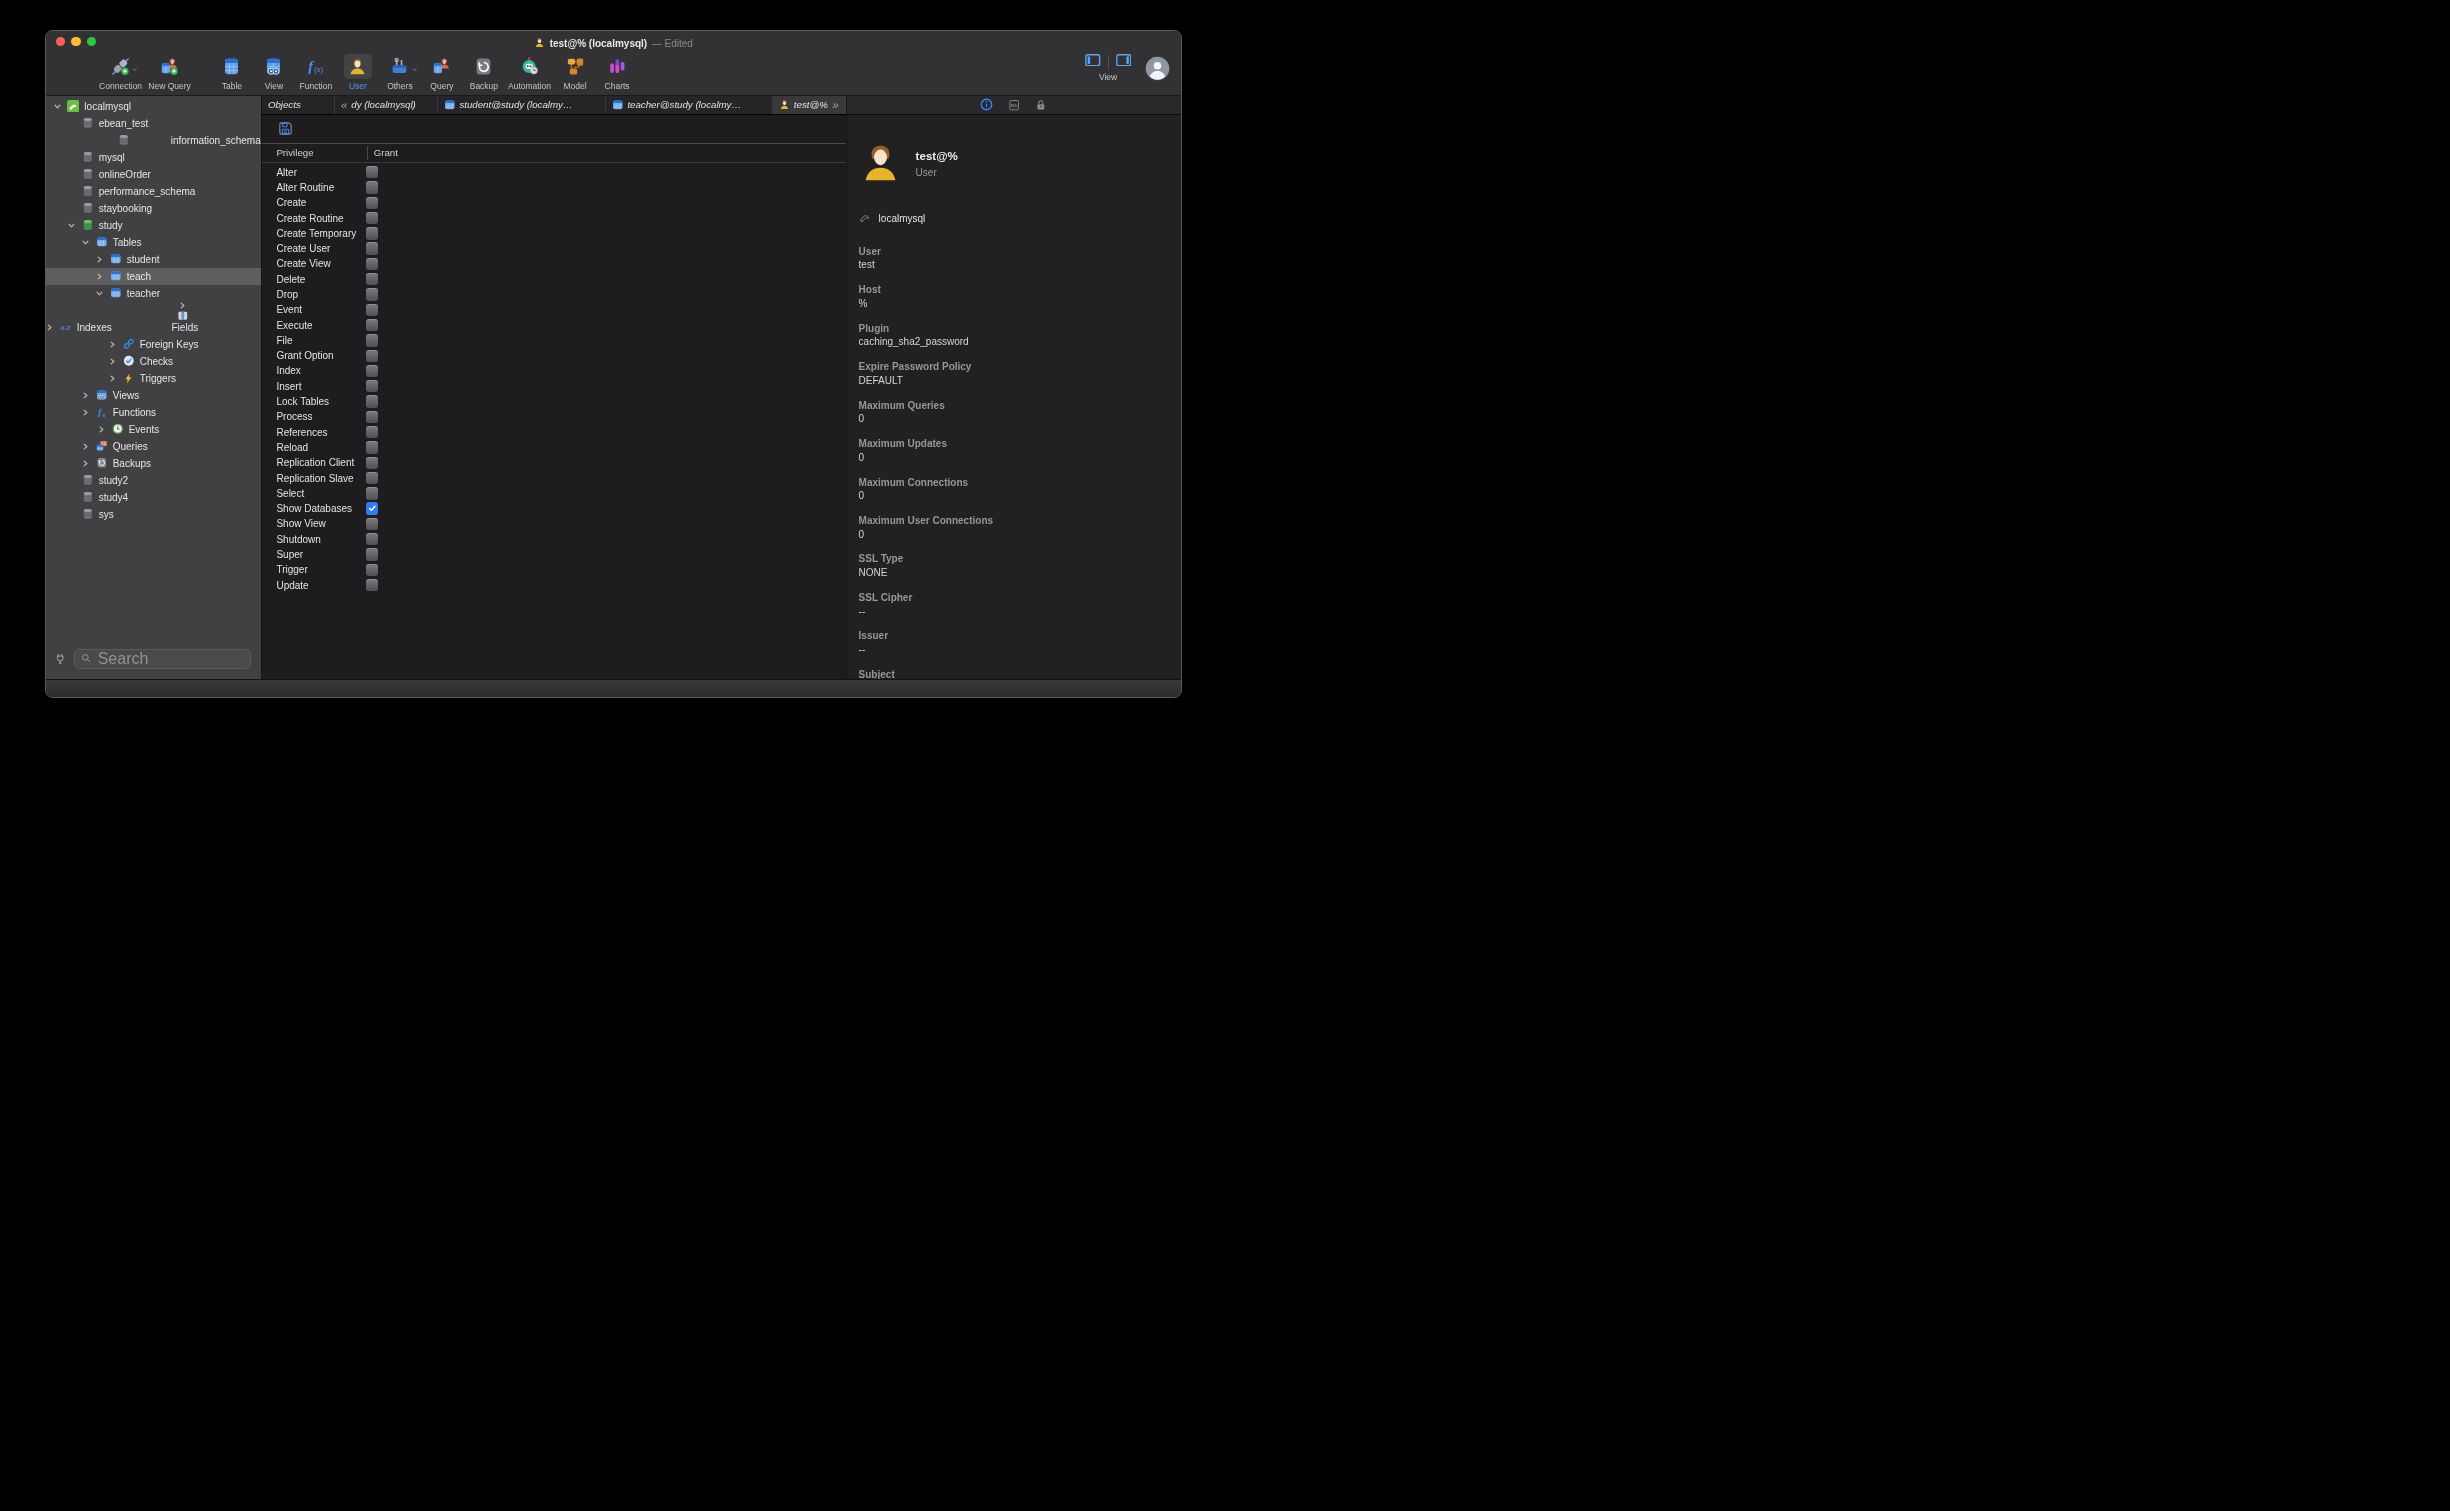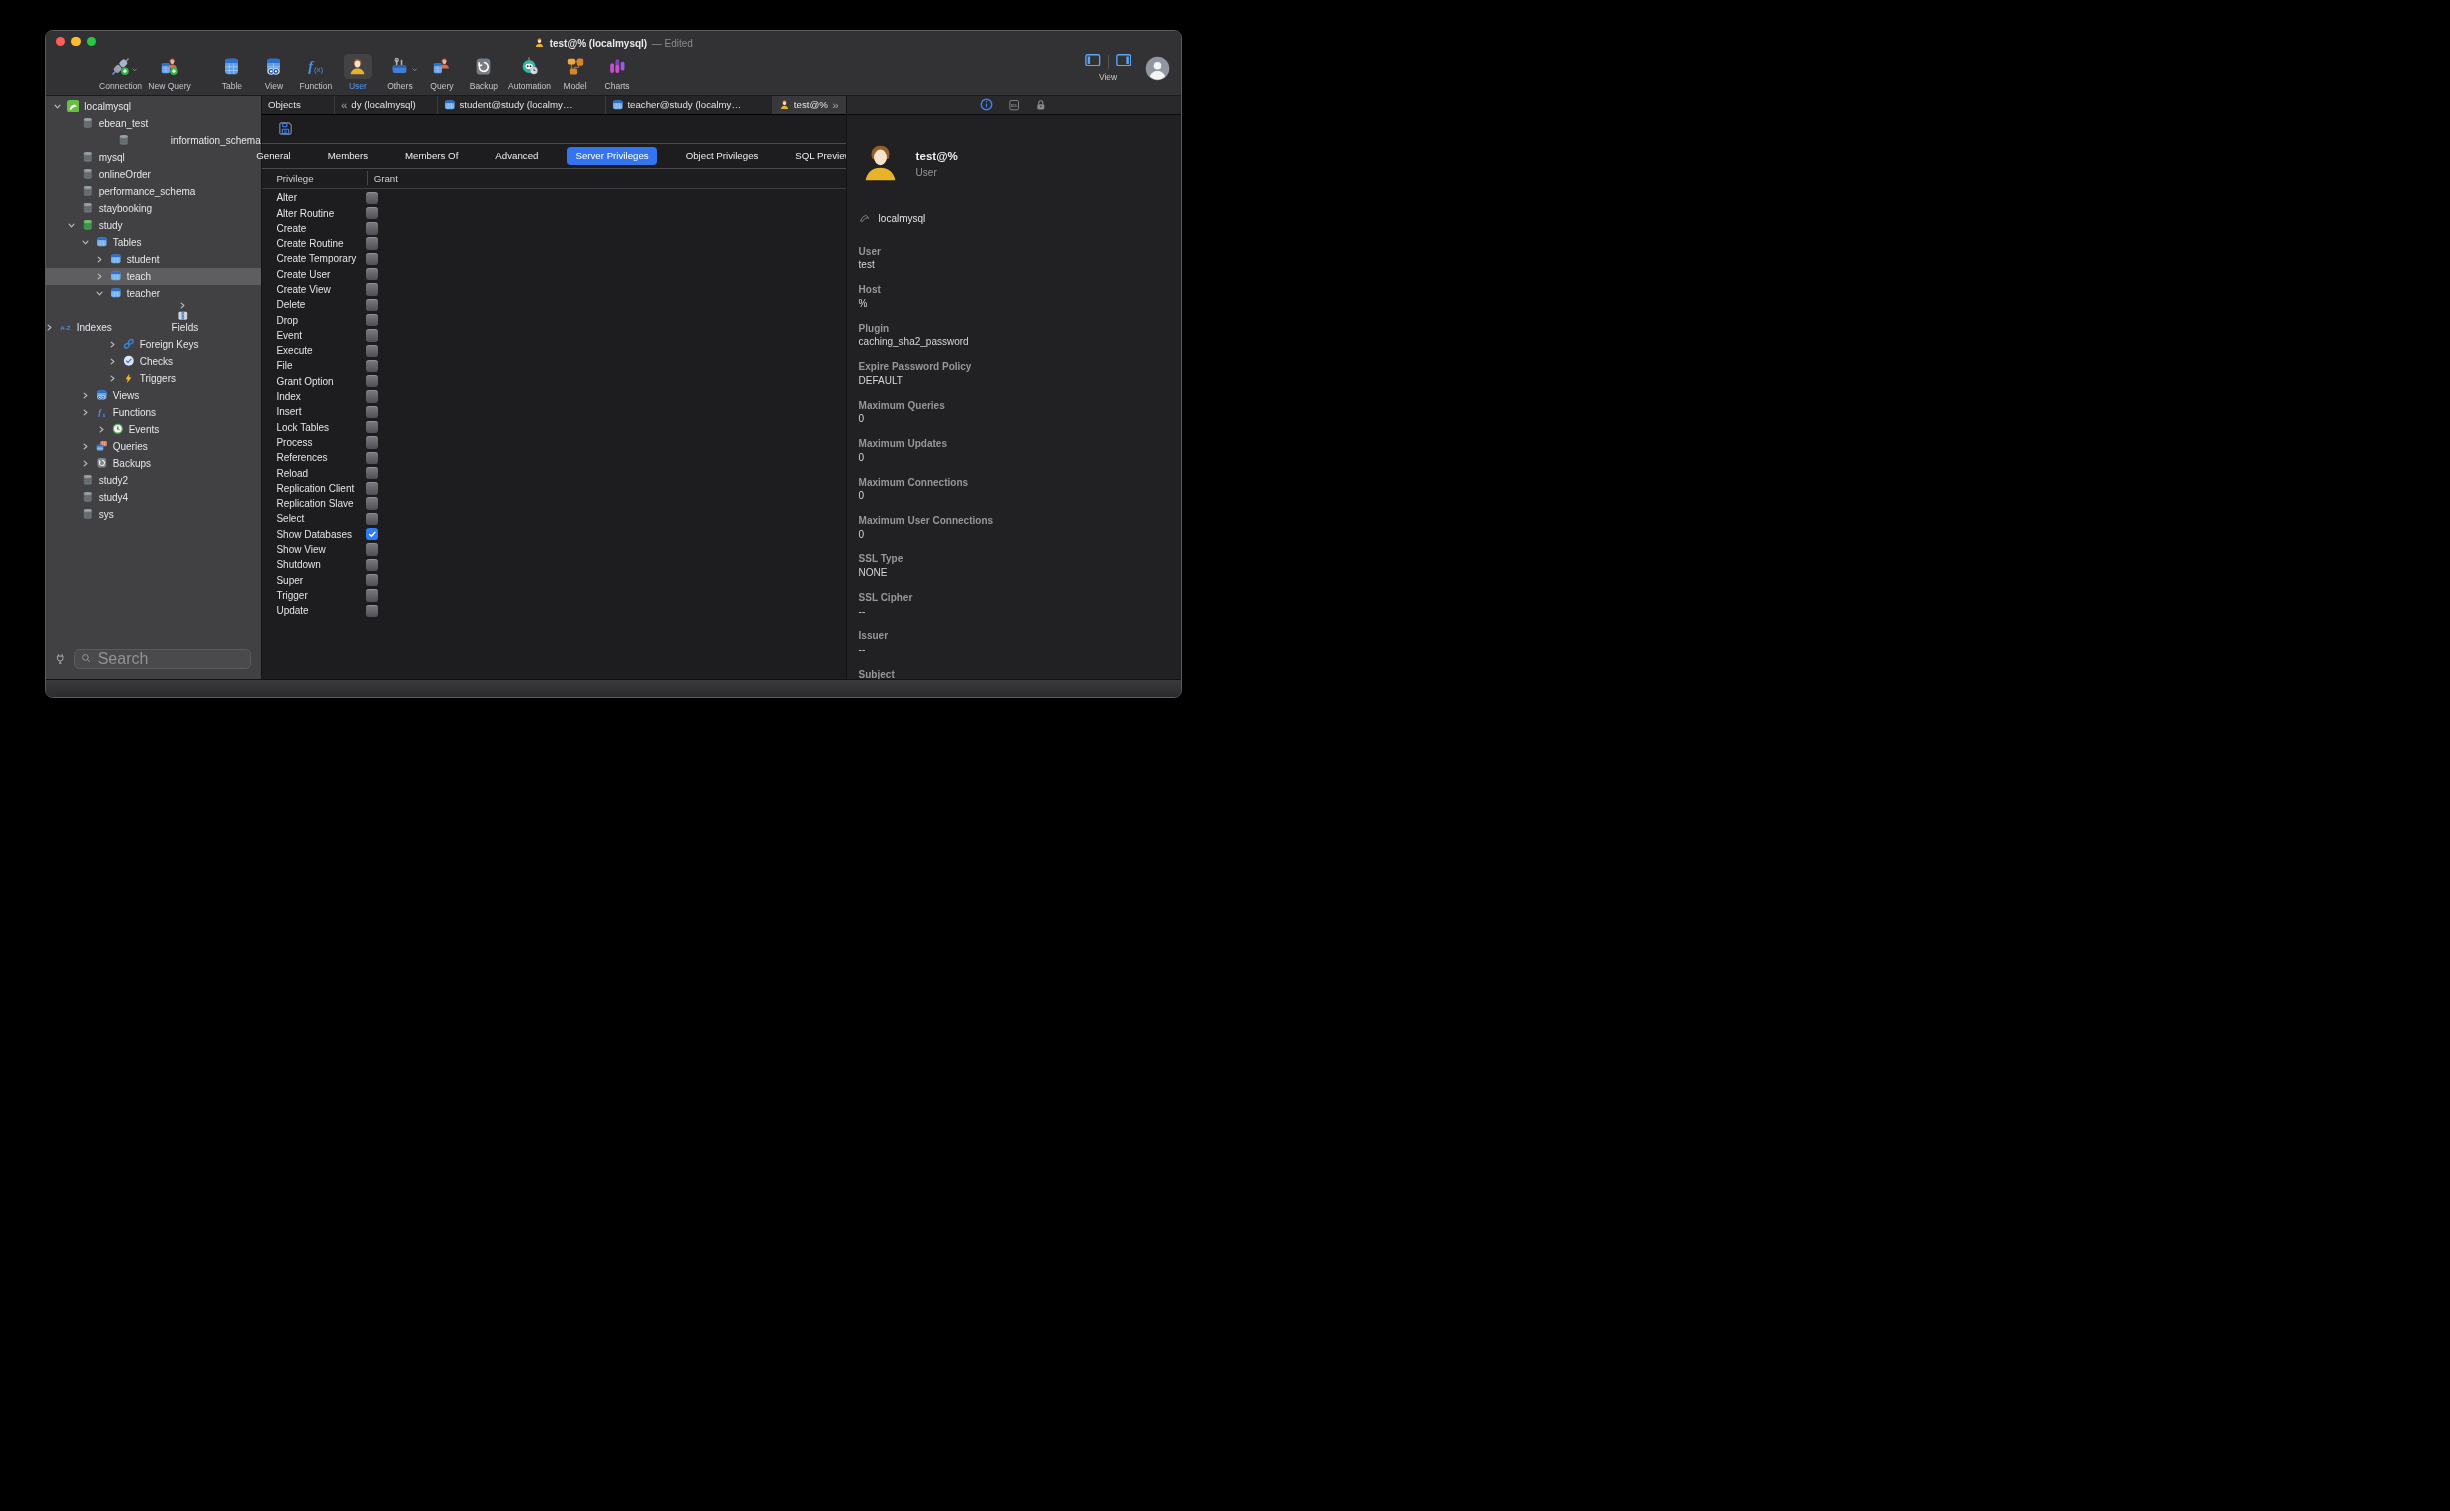--- a/index.html
+++ b/index.html
@@ -45,21 +45,21 @@
   .sidebar-footer{flex:0 0 34px;display:flex;align-items:center;gap:6.2px;padding:0 9.3px 6.2px 7.7px;}
   .plugbtn{width:14px;height:14px;display:flex;align-items:center;justify-content:center;}
   .searchbox{flex:1;height:19.4px;border:0.8px solid #5c5c5e;border-radius:5.4px;background:rgba(255,255,255,.05);
              display:flex;align-items:center;padding:0 6.2px;gap:4.6px;}
   .searchbox input{border:none;outline:none;background:transparent;color:#d8d8da;font-size:16px;width:100%;
                    font-family:"Liberation Sans",sans-serif;}
   .searchbox input::placeholder{color:#929294;}
 
   
   .main{flex:1;display:flex;flex-direction:column;background:#1d1d1f;min-width:0;}
-  .tabstrip{flex:0 0 18.6px;display:flex;background:#15803d;border-bottom:0.8px solid #000;}
+  .tabstrip{flex:0 0 18.6px;display:flex;background:#15803d;border-bottom:0.8px solid #000;font-style:italic;}
   .tab{display:flex;align-items:center;gap:3.9px;padding:0 6.2px;font-size:9.7px;color:#e2e2e4;background:#252527;
        border-right:0.8px solid #3a3a3c;overflow:hidden;white-space:nowrap;}
   .tab.active{background:#39393b;}
   .tab .tab-label{overflow:hidden;text-overflow:clip;}
   .scrollchev{color:#a2a2a4;font-size:11.6px;line-height:1;flex:0 0 auto;}
   .tab .right-chev{margin-left:auto;}
   .saverow{flex:0 0 29px;display:flex;align-items:center;padding-left:14px;border-bottom:0.8px solid #4a4a4c;}
   .savebtn{width:20px;height:20px;display:flex;align-items:center;justify-content:center;}
   .subtabs{flex:0 0 25.6px;display:flex;align-items:center;justify-content:center;gap:20px;border-bottom:0.8px solid #4a4a4c;}
   .subtab{font-size:9.7px;color:#ececee;padding:3.9px 8.5px;border-radius:3.9px;white-space:nowrap;}
@@ -762,29 +762,20 @@
         <span class="savebtn" id="save-btn">
             <svg viewBox="0 0 24 24" width="17" height="17">
               <path d="M4 6a2 2 0 0 1 2-2h11l3 3v11a2 2 0 0 1-2 2H6a2 2 0 0 1-2-2z" fill="none" stroke="#8a8a8c" stroke-width="1.6"></path>
               <rect x="8" y="4.8" width="6" height="4.8" rx="1" fill="none" stroke="#3b82f7" stroke-width="1.6"></rect>
               <rect x="7.5" y="13" width="9" height="6.2" rx="1" fill="none" stroke="#3b82f7" stroke-width="1.6"></rect>
               <line x1="10" y1="15.4" x2="14" y2="15.4" stroke="#3b82f7" stroke-width="1.2"></line>
               <line x1="10" y1="17.4" x2="14" y2="17.4" stroke="#3b82f7" stroke-width="1.2"></line>
             </svg>
           </span>
       </div>
-      <div class="subtabs" id="subtabs">
-          <span class="subtab">General</span>
-          <span class="subtab">Members</span>
-          <span class="subtab">Members Of</span>
-          <span class="subtab">Advanced</span>
-          <span class="subtab active">Server Privileges</span>
-          <span class="subtab">Object Privileges</span>
-          <span class="subtab">SQL Preview</span>
-        </div>
       <div class="gridhead">
         <span class="col-priv">Privilege</span>
         <span class="hsep"></span>
         <span>Grant</span>
       </div>
       <div class="privrows" id="privrows">
           <div class="prow">
             <span class="pname">Alter</span>
             <span class="checkbox"></span>
           </div>

